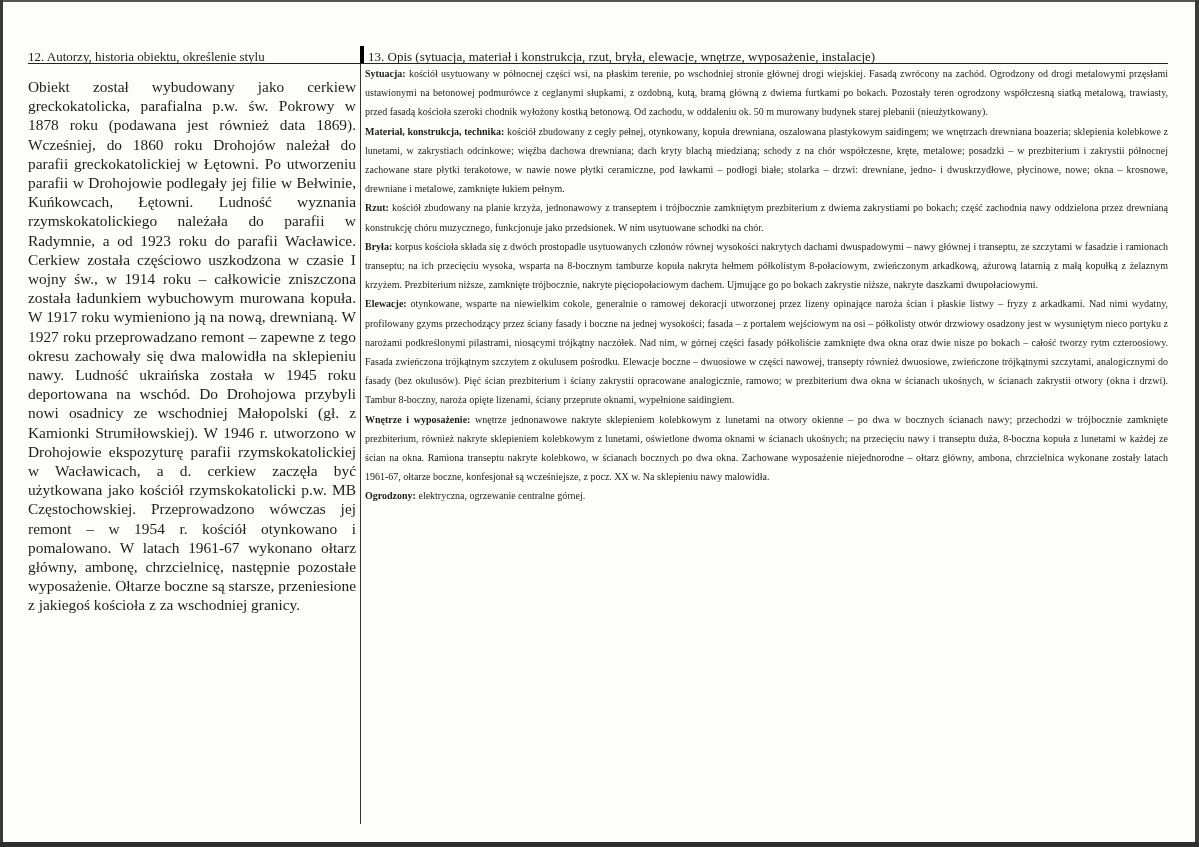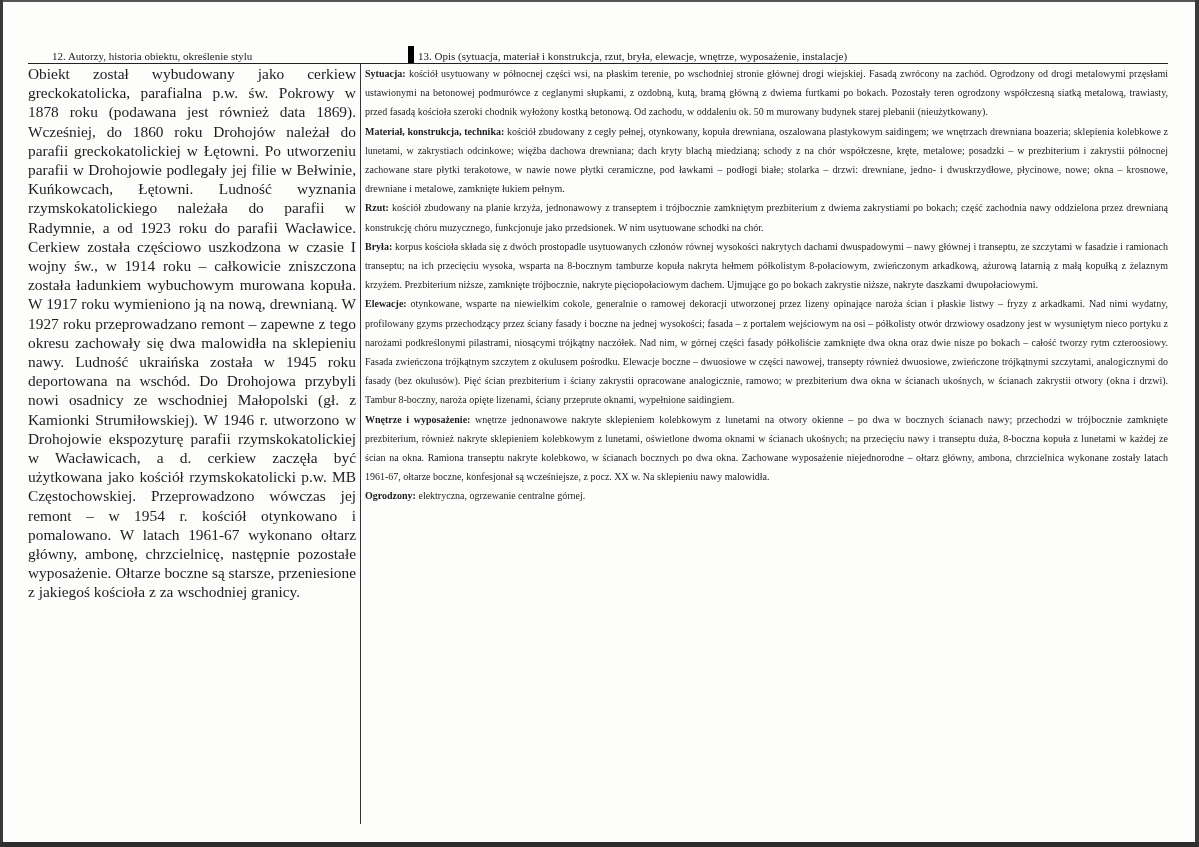--- a/index.html
+++ b/index.html
@@ -10,29 +10,30 @@
     color: #1d1d1d;
     position: relative;
   }
   .scan-edge-left { position: absolute; left: 0; top: 0; width: 3px; height: 847px; background: #3a3a3a; }
   .scan-edge-right { position: absolute; right: 0; top: 0; width: 4px; height: 847px; background: #3a3a3a; }
   .scan-edge-top { position: absolute; left: 0; top: 0; width: 1199px; height: 2px; background: #555; }
   .scan-edge-bottom { position: absolute; left: 0; bottom: 0; width: 1199px; height: 5px; background: #2e2e2e; }
 
   .page { position: absolute; left: 28px; top: 46px; width: 1140px; }
   .header-row { display: flex; border-bottom: 1.5px solid #222; height: 17px; }
-  .hdr { font-size: 11px; line-height: 17px; padding-top: 2px; white-space: nowrap; color: #222; margin-left: 24px; }
+  .hdr { font-size: 13px; line-height: 17px; padding-top: 2px; white-space: nowrap; color: #222; }
   .hdr-left { width: 332px; }
-  .hdr-right { flex: 1; padding-left: 4px; border-left: 6px solid #000000; }
+  .hdr-right { flex: 1; padding-left: 4px; border-left: 4px solid #000000; }
 
   .body-row { display: flex; }
   .col-left {
     width: 328px; padding-right: 4px;
     font-size: 15.4px; line-height: 19.2px; text-align: justify;
     height: 640px;
+    margin-top: 13px;
   }
   .col-right {
     flex: 1; border-left: 1.5px solid #333; padding-left: 4px;
     font-size: 10px; line-height: 19.2px; text-align: justify;
     height: 760px;
   }
   .para { margin: 0; }
   .lbl { font-weight: bold; }
   .it { }
 </style>

